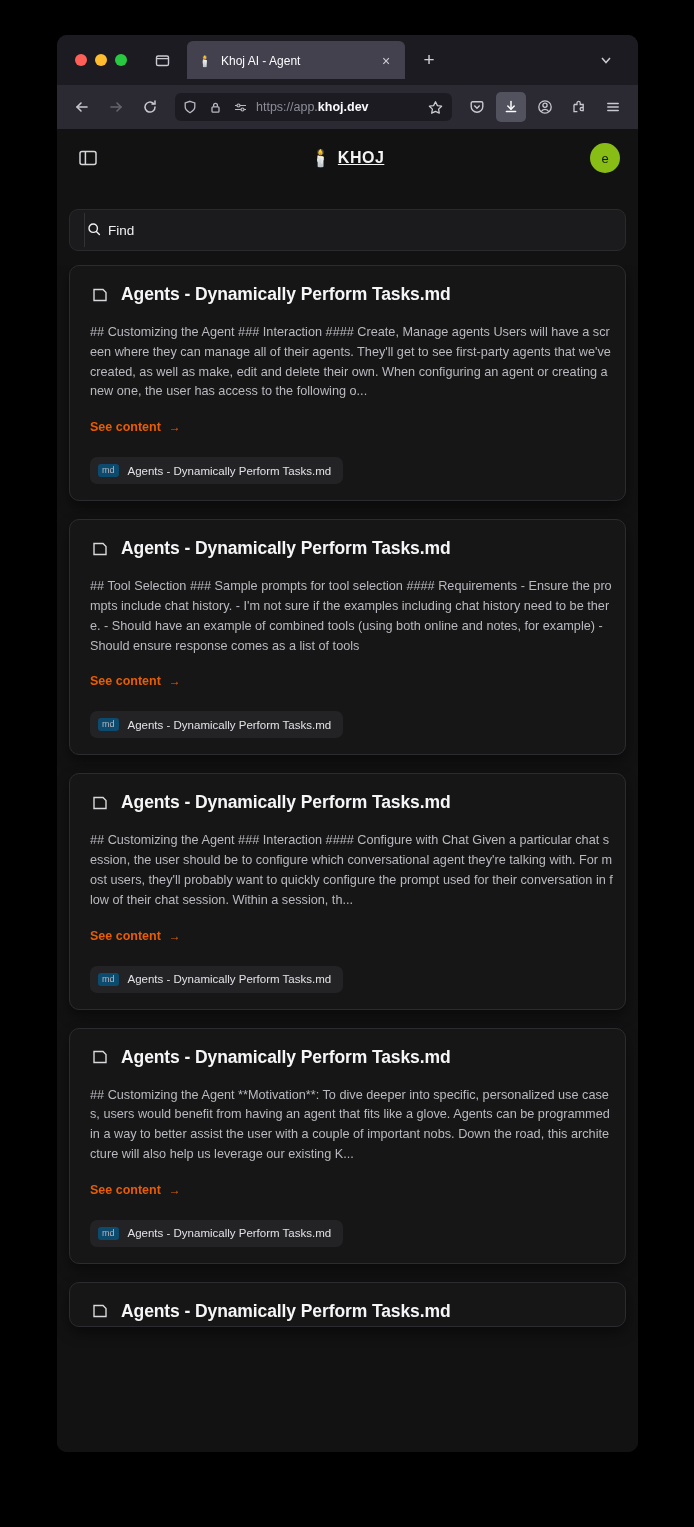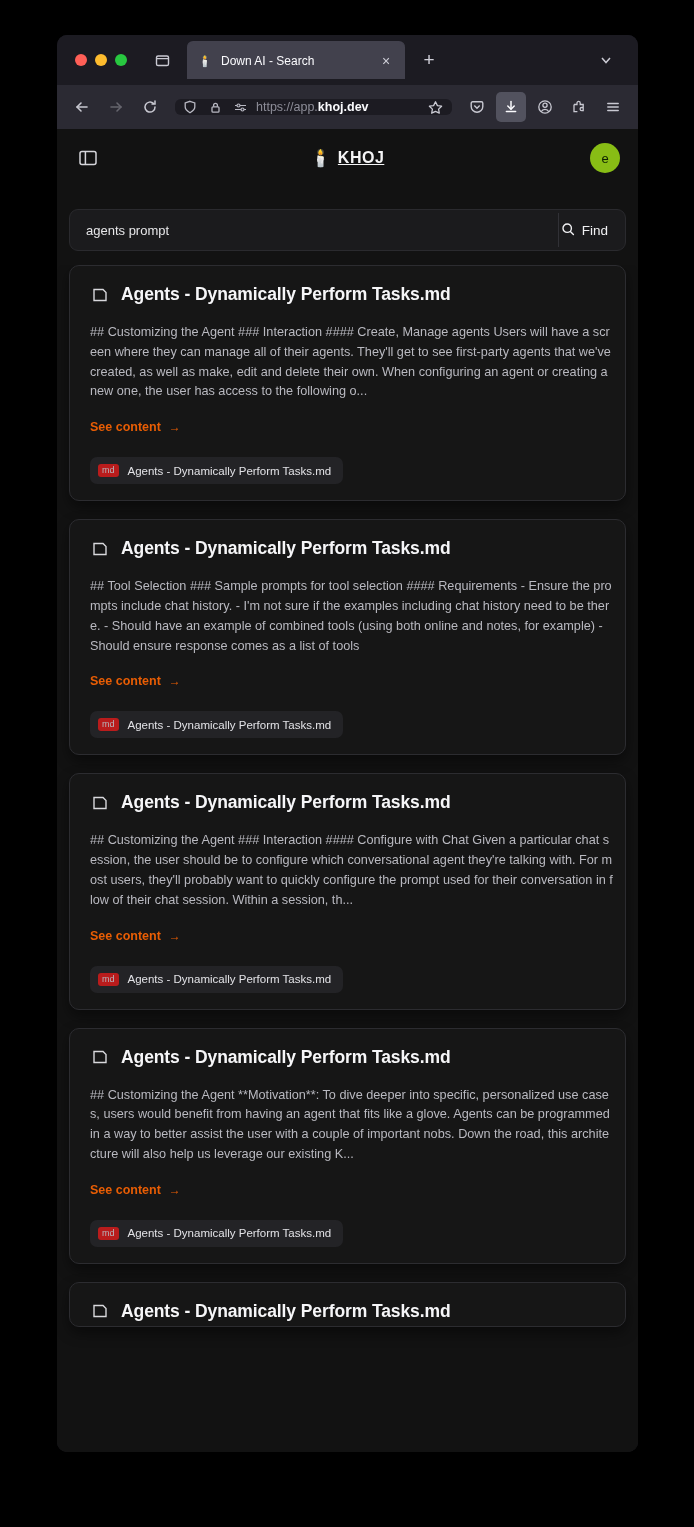--- a/index.html
+++ b/index.html
@@ -115,21 +115,21 @@
   .nav-btn {
     width: 30px; height: 30px;
     display:flex; align-items:center; justify-content:center;
     border-radius: 5px;
     color: #c9c9d2;
   }
   .nav-btn.disabled { color: #66656e; }
 
   .url-bar {
     flex: 1;
-    height: 16px;
+    height: 28px;
     background: #1c1b22;
     border-radius: 6px;
     display: flex;
     align-items: center;
     padding: 8px 6px;
     gap: 7px;
     margin: 0 6px;
   }
   .url-icon {
     width: 18px; height: 18px;
@@ -294,21 +294,21 @@
   }
   .chip {
     display: inline-flex;
     align-items: center;
     gap: 9px;
     background: #232326;
     border-radius: 7px;
     padding: 7px 12px 7px 8px;
   }
   .chip-badge {
-    background: #b91c1c;
+    background: #0c4a6e;
     color: #b6b6bd;
     font-size: 9px;
     border-radius: 3px;
     padding: 2px 4px;
     line-height: 1;
   }
   .chip-label {
     color: #e2e2e6;
     font-size: 11.5px;
   }
@@ -328,21 +328,21 @@
 
     <div class="tab-list-btn">
       <svg width="17" height="17" viewBox="0 0 17 17" fill="none" stroke="#c9c9d2" stroke-width="1.4">
         <rect x="2.5" y="4" width="12" height="9.5" rx="1.6"></rect>
         <line x1="2.5" y1="6.6" x2="14.5" y2="6.6"></line>
       </svg>
     </div>
 
     <div class="tab">
       <span class="tab-favicon">🕯️</span>
-      <span class="tab-title">Down AI - Search</span>
+      <span class="tab-title">Khoj AI - Agent</span>
       <span class="tab-close">×</span>
     </div>
 
     <div class="new-tab-btn">+</div>
 
     <div class="tabbar-spacer"></div>
 
     <div class="tab-overflow">
       <svg width="14" height="14" viewBox="0 0 14 14" fill="none" stroke="#c9c9d2" stroke-width="1.5">
         <polyline points="3,5 7,9.5 11,5"></polyline>
@@ -443,21 +443,20 @@
         </svg>
       </div>
       <div class="brand">
         <span class="brand-logo">🕯️</span>
         <span class="brand-name">KHOJ</span>
       </div>
       <div class="avatar">e</div>
     </div>
 
     <div class="search-wrap">
-      <input class="search-input" type="text" value="agents prompt" style="">
       <div class="find-btn">
         <span>
           <svg width="14" height="14" viewBox="0 0 14 14" fill="none" stroke="#f0f0f2" stroke-width="1.4">
             <circle cx="6.2" cy="6.2" r="4.2"></circle>
               <line x1="9.4" y1="9.4" x2="12.4" y2="12.4" stroke-linecap="round"></line>
           </svg>
         </span>
         <span>Find</span>
       </div>
     </div>

